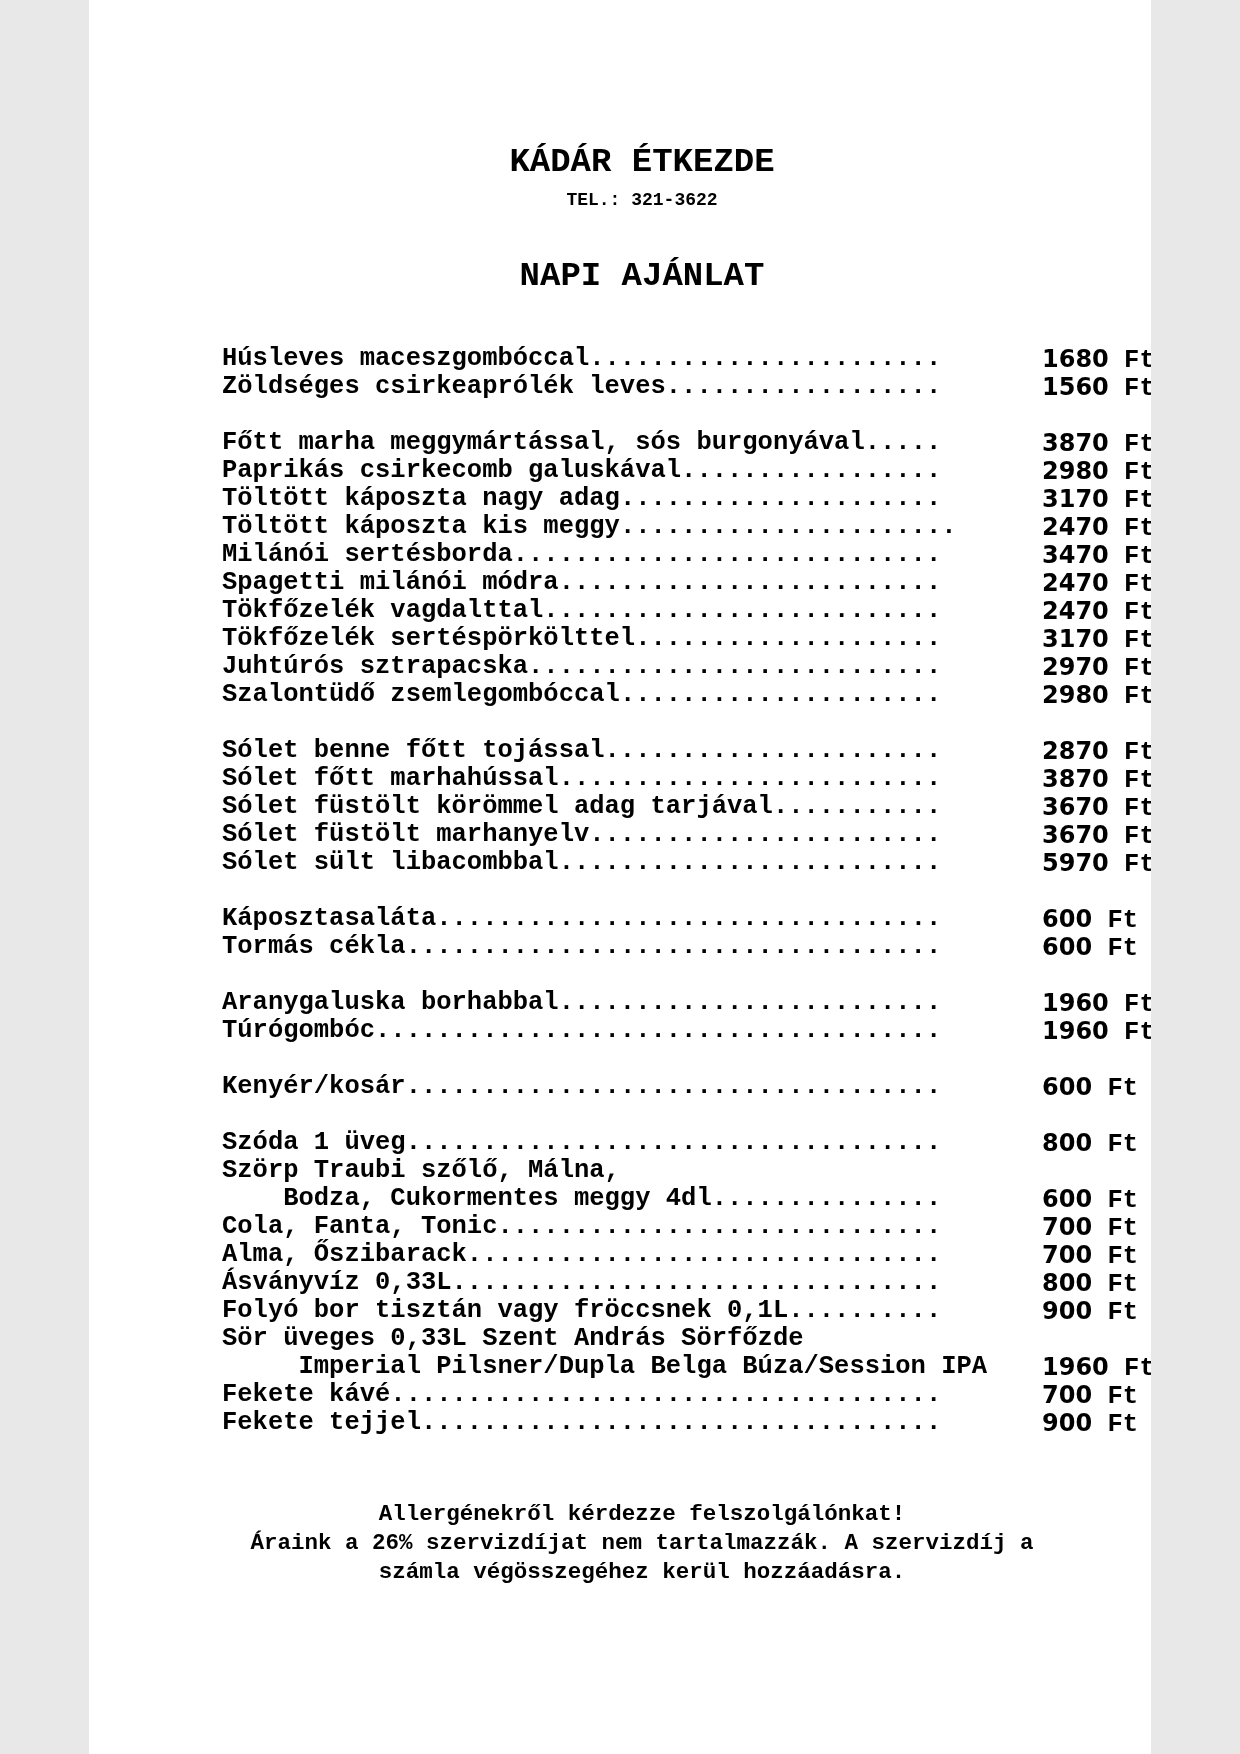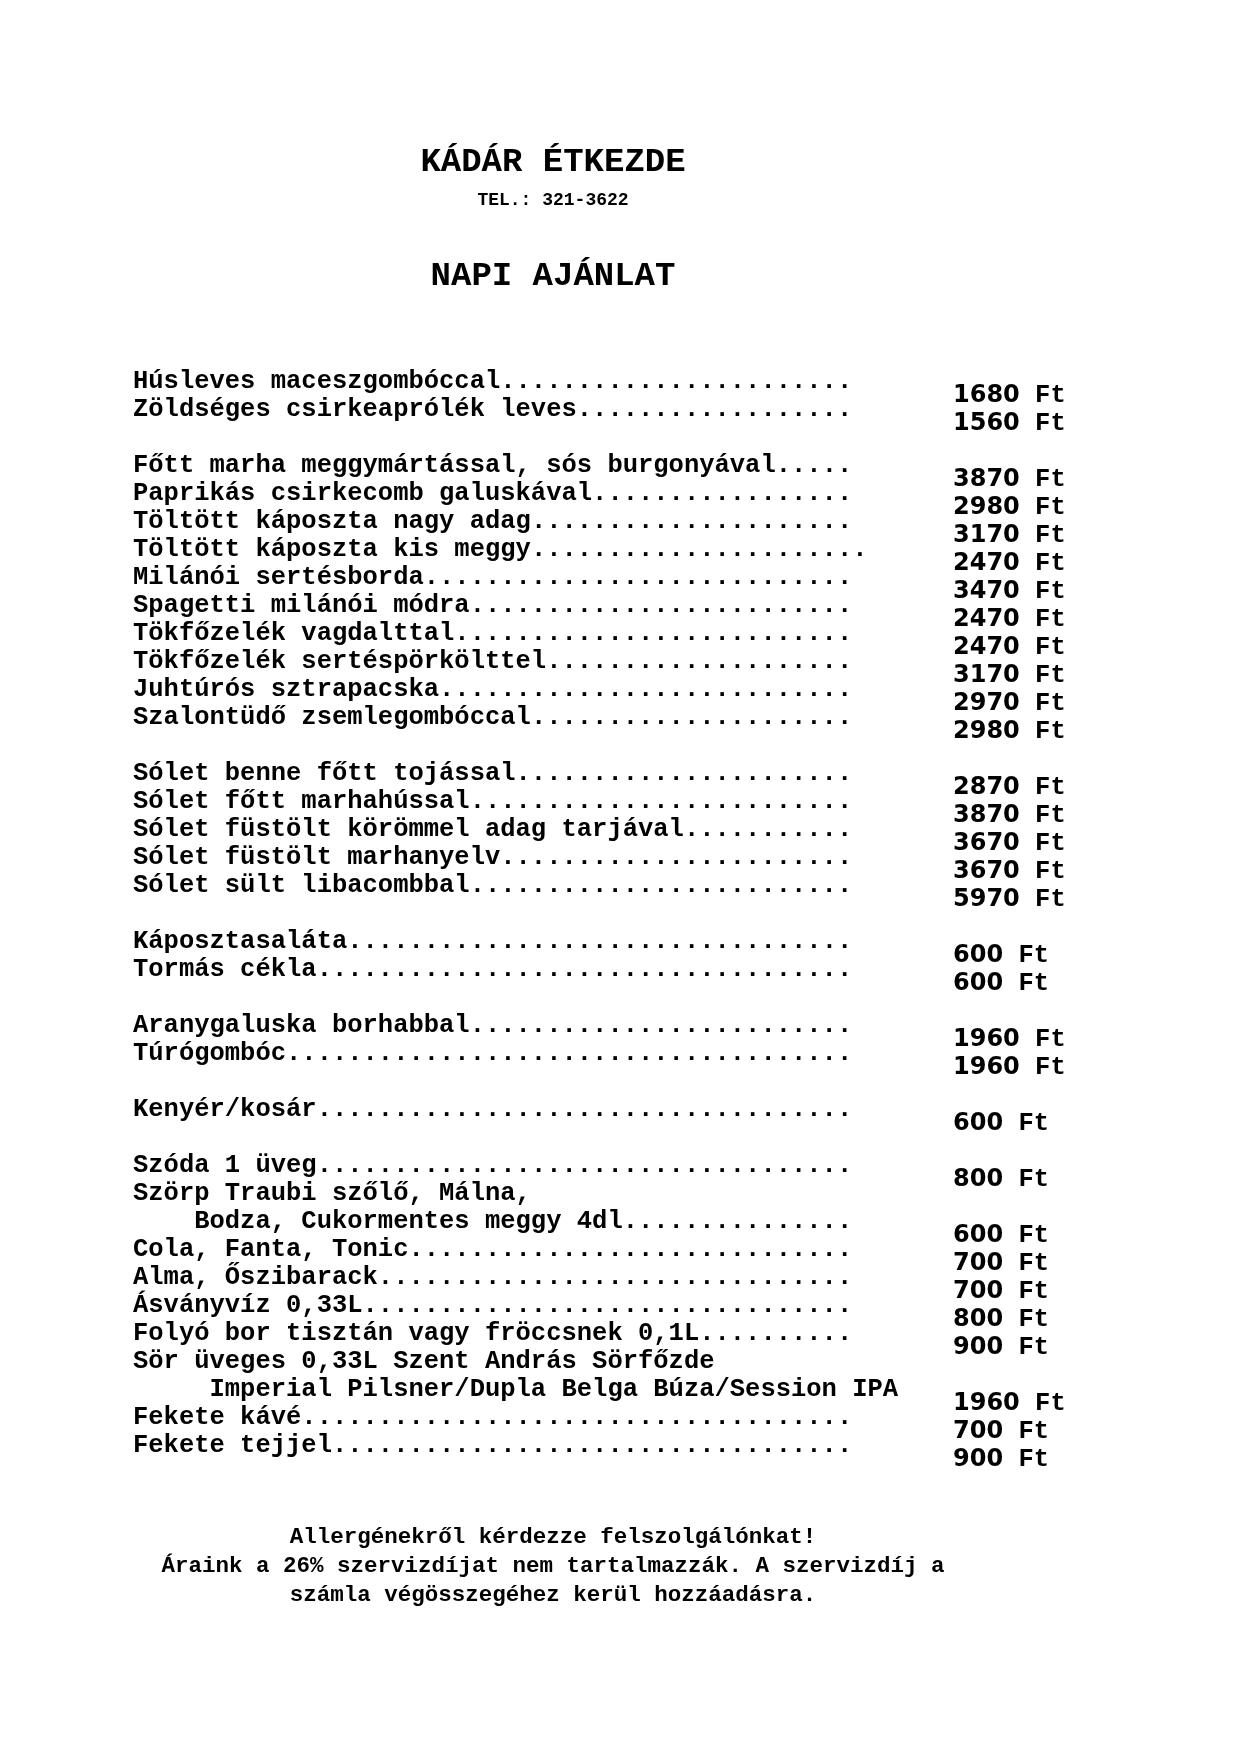--- a/index.html
+++ b/index.html
@@ -1,18 +1,18 @@
 <!DOCTYPE html>
 <html><head>
 <meta charset="utf-8">
 <style>
   html, body { margin: 0; padding: 0; background: #e8e8e8; }
   .page {
     position: relative;
-    width: 1240px;
+    width: 1062px;
     height: 1754px;
     background: #ffffff;
     color: #000000;
     font-family: "Liberation Mono", "DejaVu Sans Mono", monospace;
     font-weight: 700;
     overflow: hidden;
     margin: 0 auto;
   }
   .content {
     position: absolute;
@@ -30,34 +30,34 @@
   .tel {
     margin-top: 6px;
     font-size: 18px;
     line-height: 26px;
   }
   .subtitle {
     margin: 44px 0 0 0;
     font-size: 34px;
     line-height: 38px;
   }
-  .menu { margin-top: 73px; }
+  .menu { margin-top: 50px; }
   .menu-section + .menu-section { margin-top: 28px; }
   .row {
     position: relative;
     height: 28px;
     line-height: 28px;
     font-size: 25.5px;
     white-space: pre;
   }
   .item-name, .dots { white-space: pre; }
   .price {
     position: absolute;
     left: 820px;
-    top: 12px;
+    top: 0;
     white-space: pre;
   }
   .price-num {
     font-family: "DejaVu Sans", sans-serif;
     font-size: 24px;
     font-weight: 700;
   }
   .price-unit { font-size: 25.5px; }
   .footer {
     margin-top: 63px;

